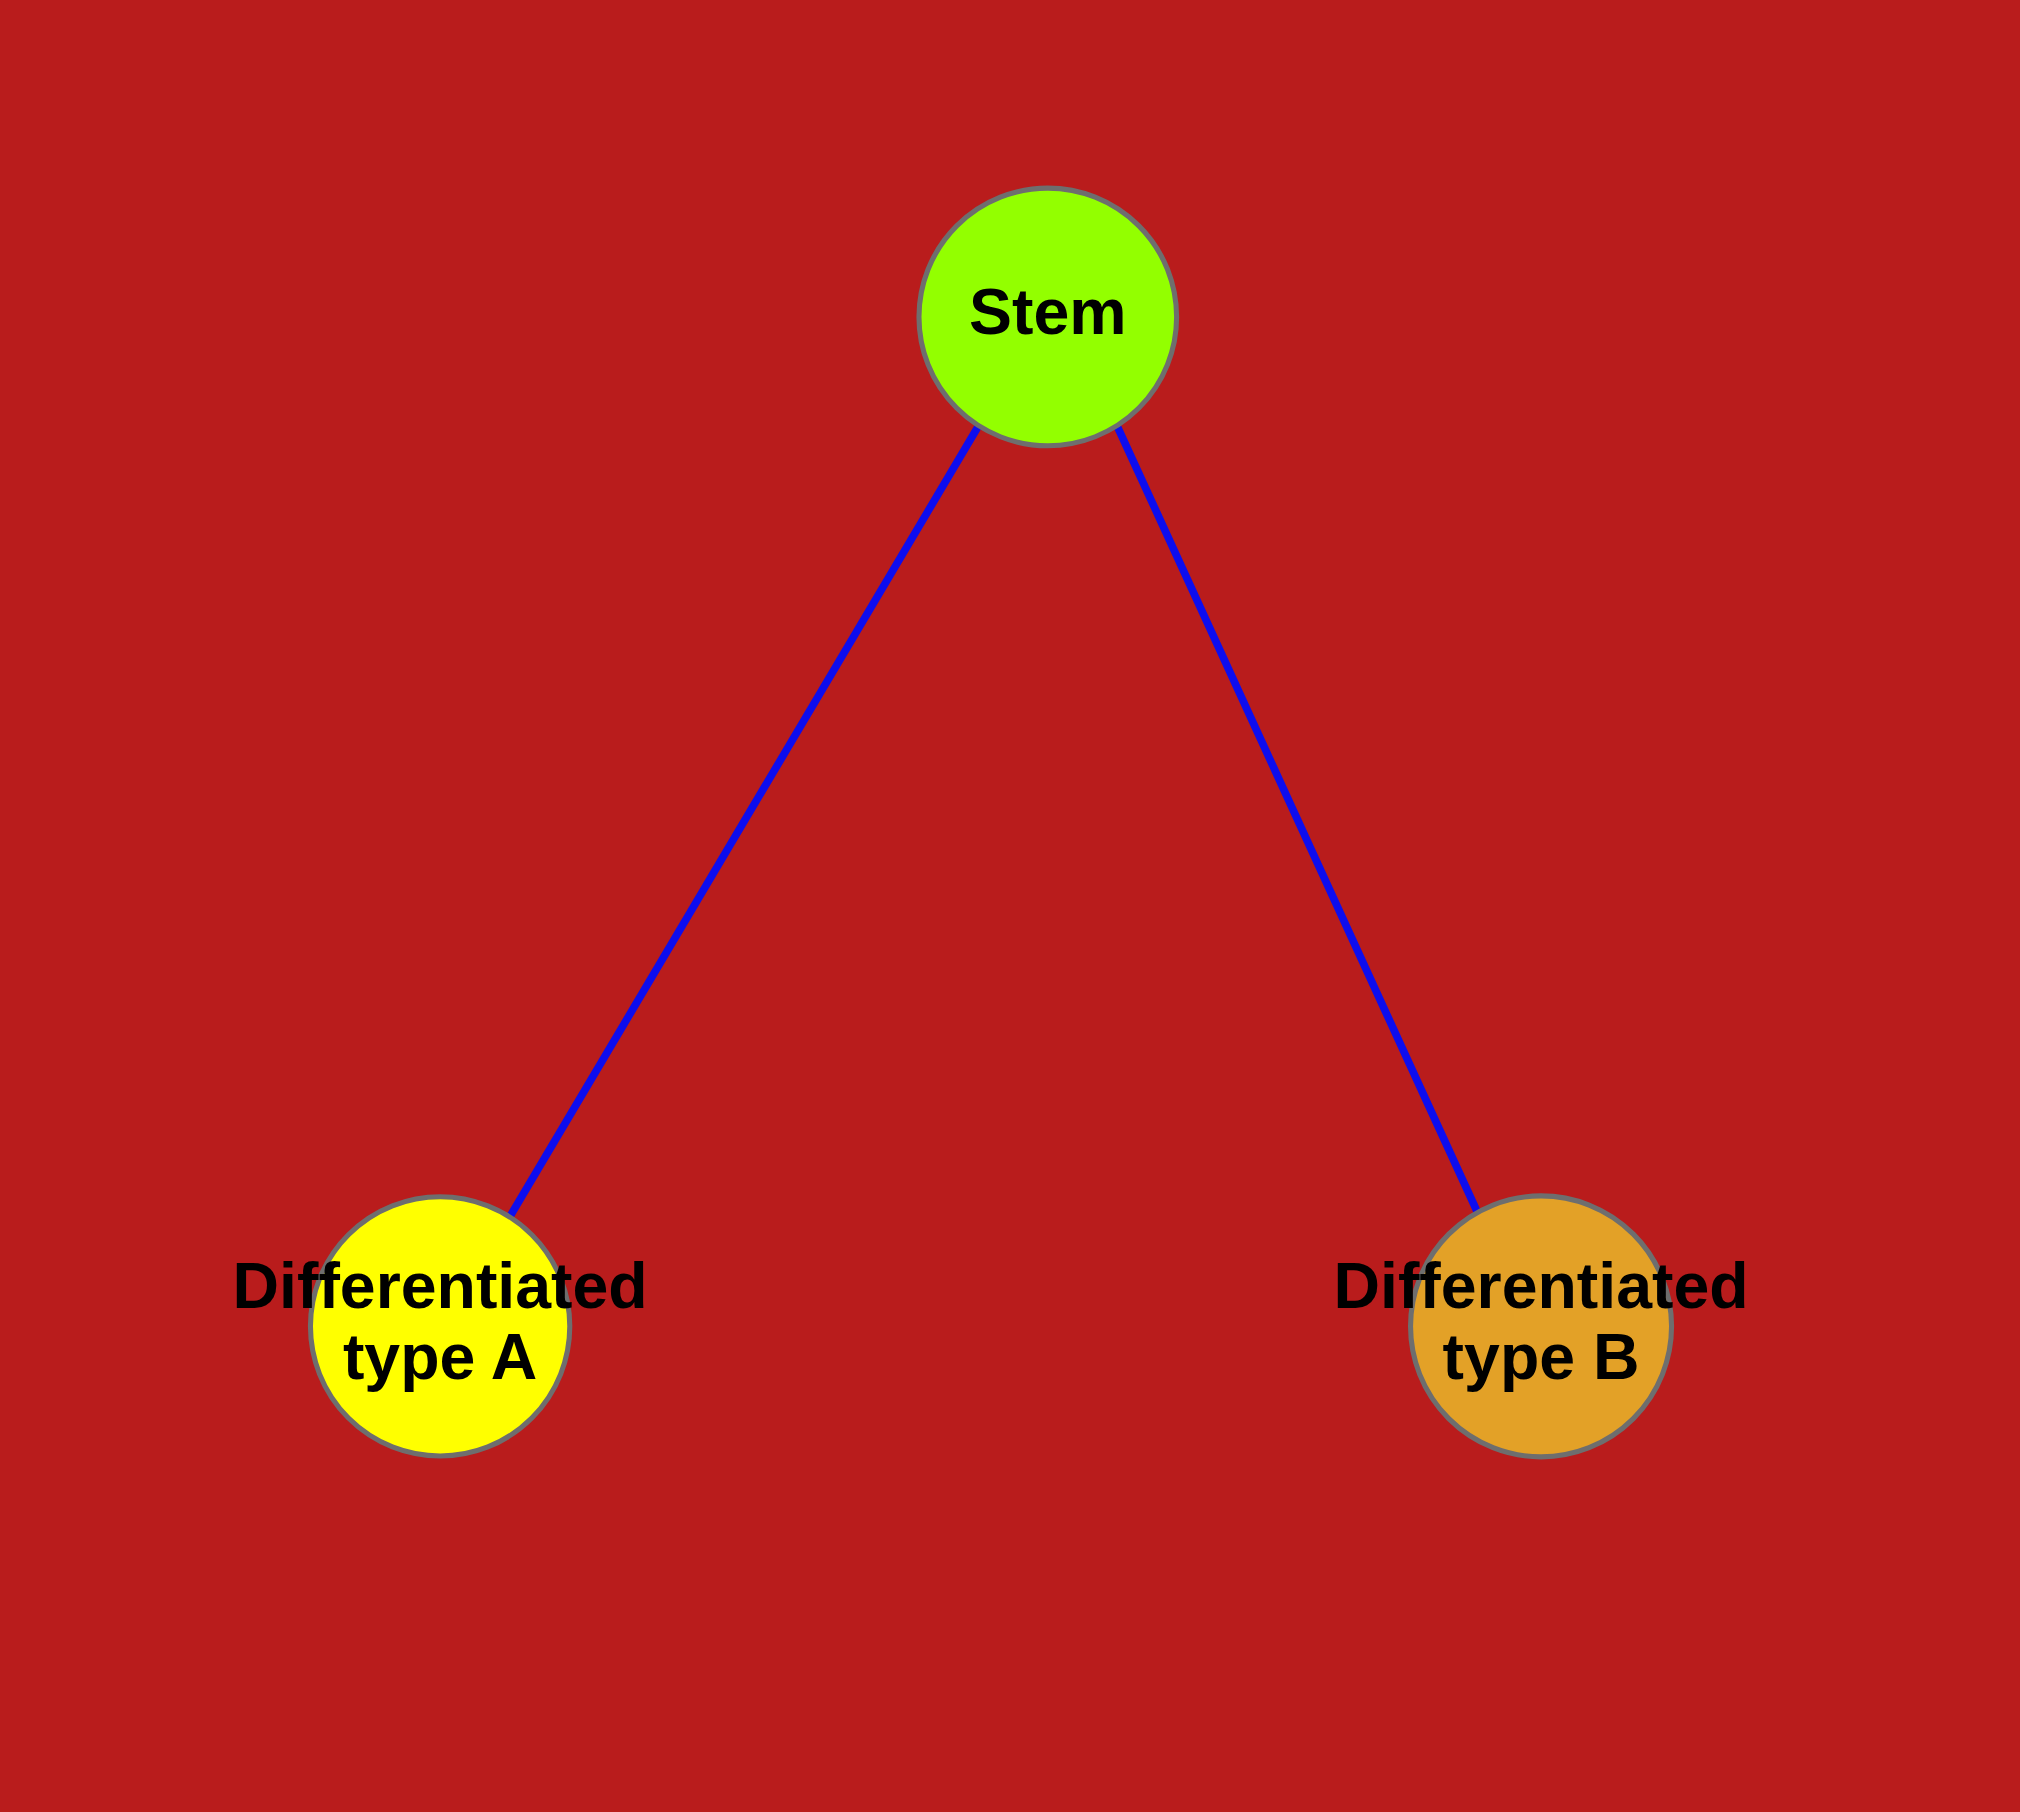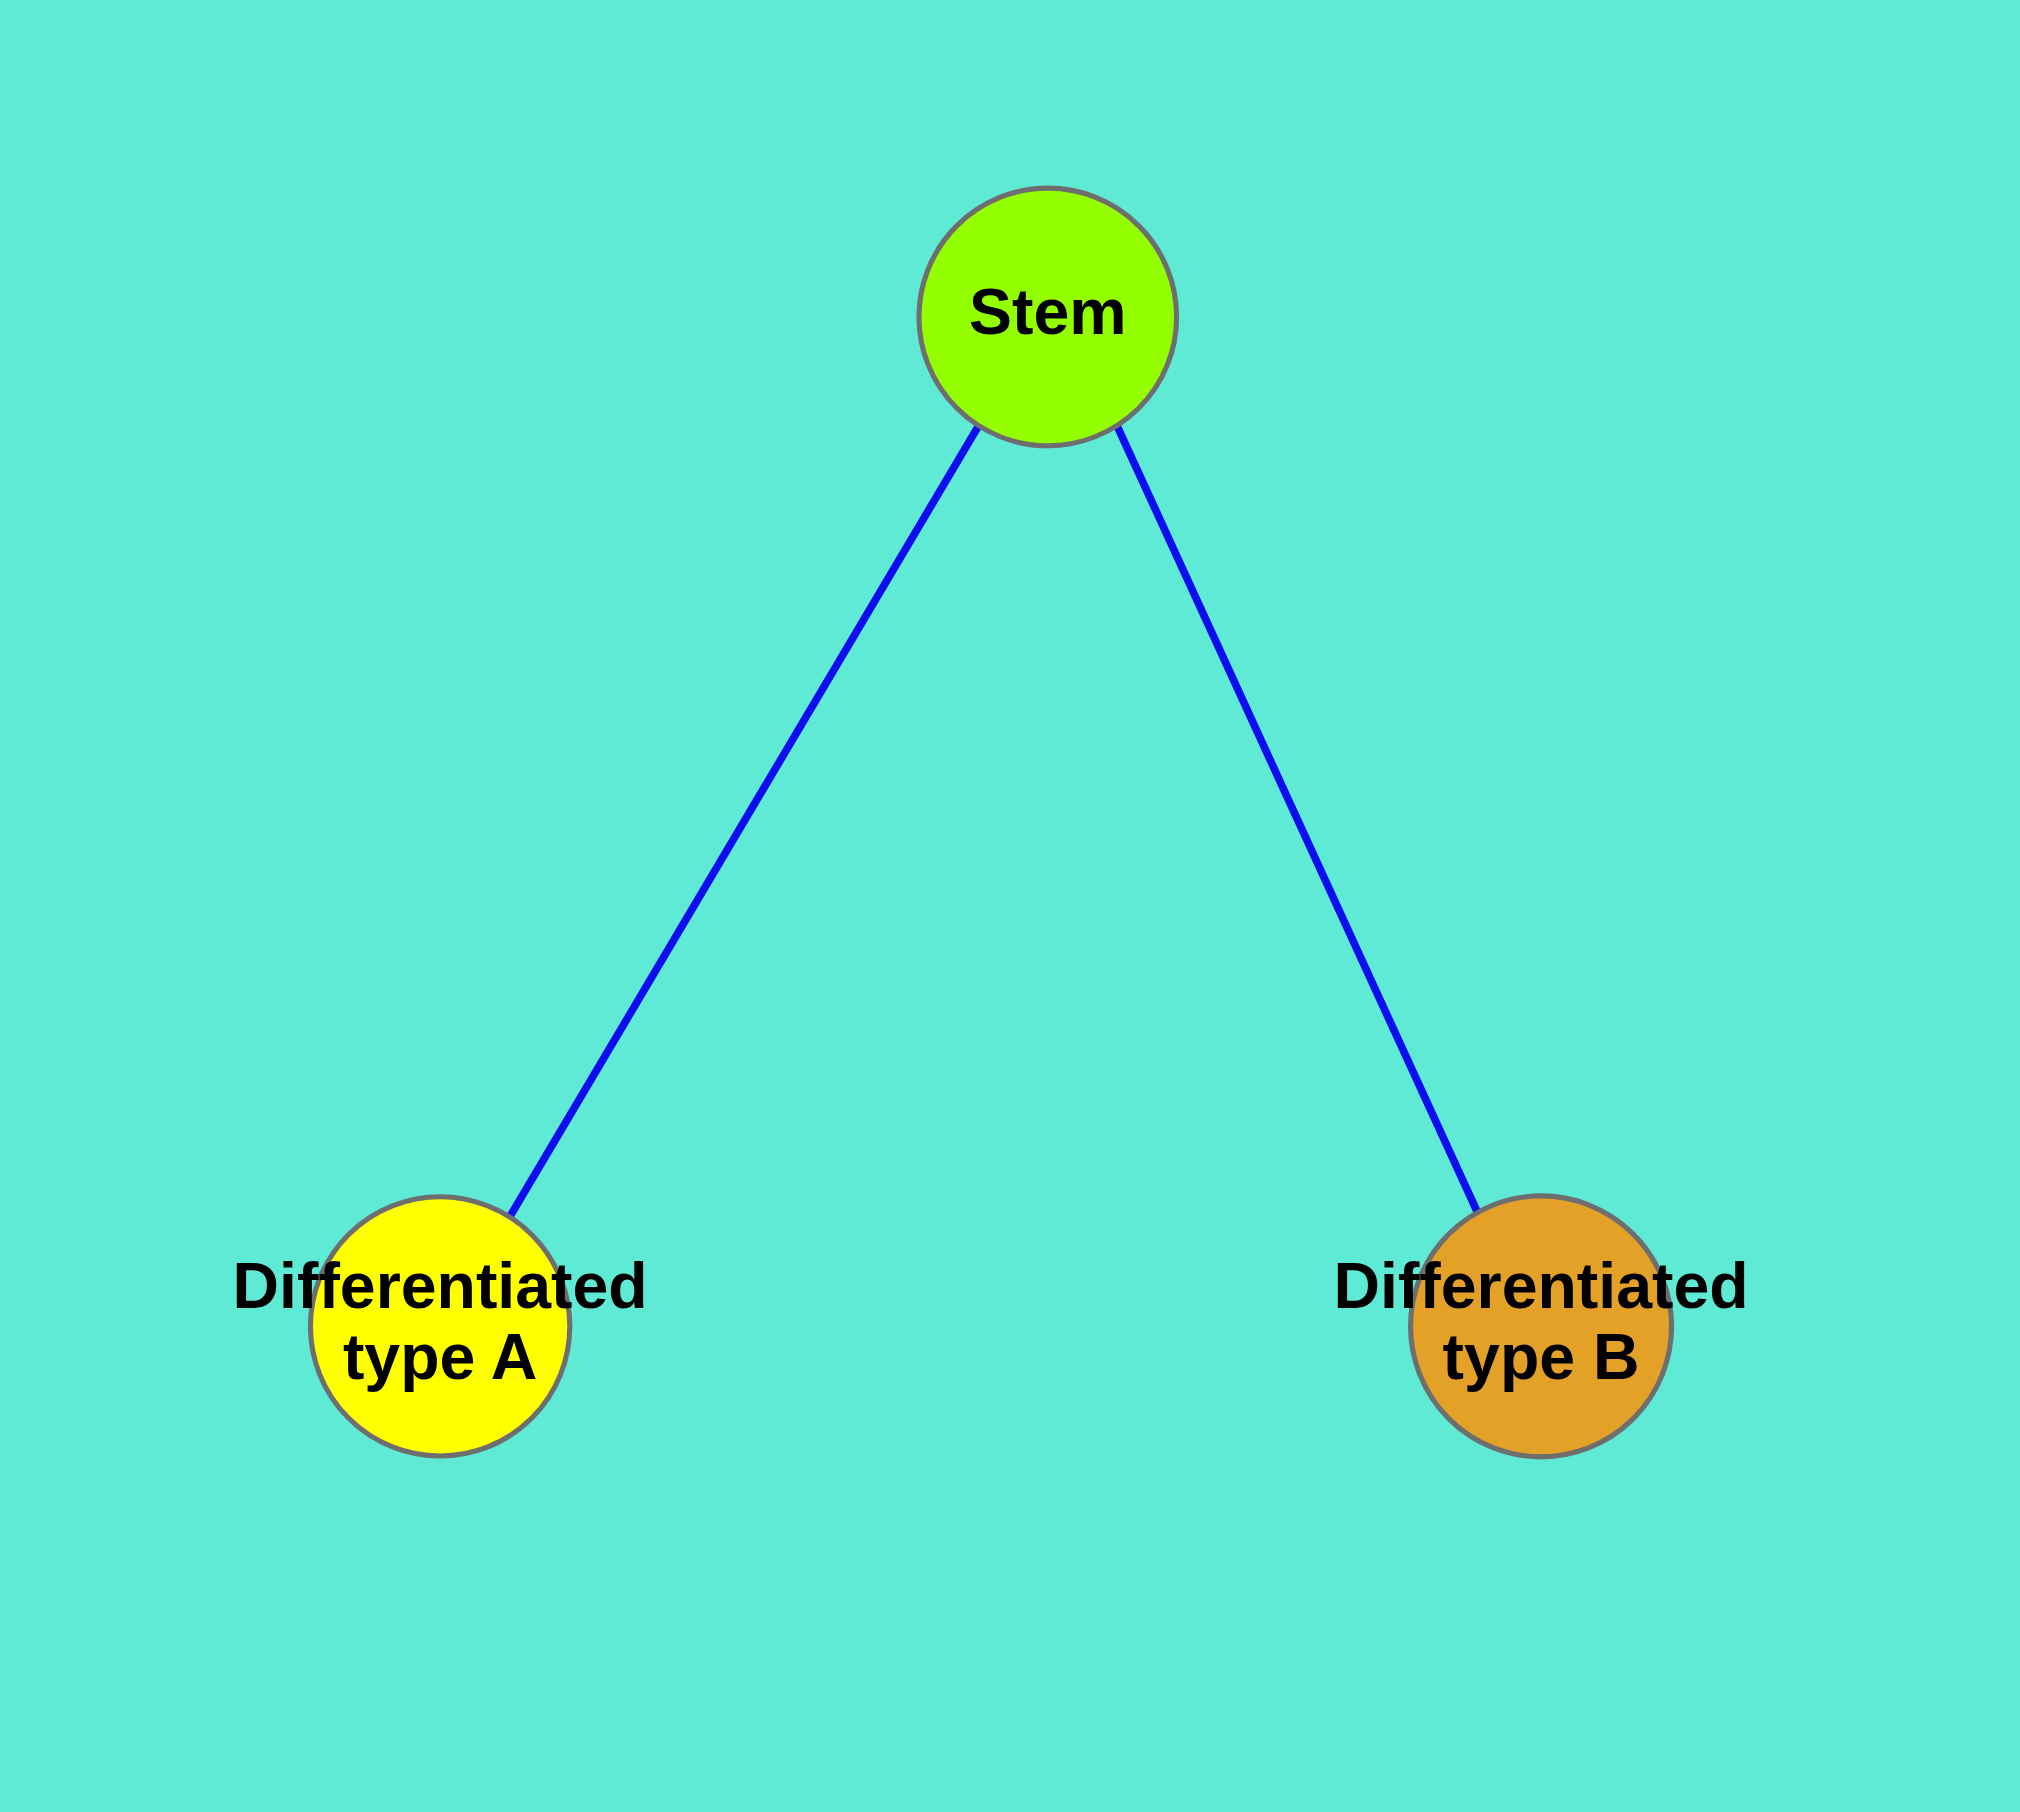--- a/index.html
+++ b/index.html
@@ -34,21 +34,21 @@
     font-weight: bold;
     fill: #000000;
     text-anchor: middle;
     dominant-baseline: middle;
     paint-order: normal;
   }
 </style>
 </head>
 <body>
 
-<div id="canvas" style="background: #5eead4;">
+<div id="canvas" style="background: #b91c1c;">
   <svg id="graph-svg" viewBox="0 0 2384 2138" xmlns="http://www.w3.org/2000/svg">
 
     <g id="edges-layer">
         <line x1="1154" y1="503" x2="601" y2="1436" stroke="#0d0dee" stroke-width="9" stroke-linecap="butt"></line>
         <line x1="1318" y1="503" x2="1746" y2="1437" stroke="#0d0dee" stroke-width="9" stroke-linecap="butt"></line>
       </g>
 
     <g id="nodes-layer">
         <circle cx="1236" cy="374" r="152" fill="#93ff00" stroke="#6e6e6e" stroke-width="6"></circle>
         <circle cx="519" cy="1565" r="153" fill="#ffff00" stroke="#6e6e6e" stroke-width="6"></circle>

